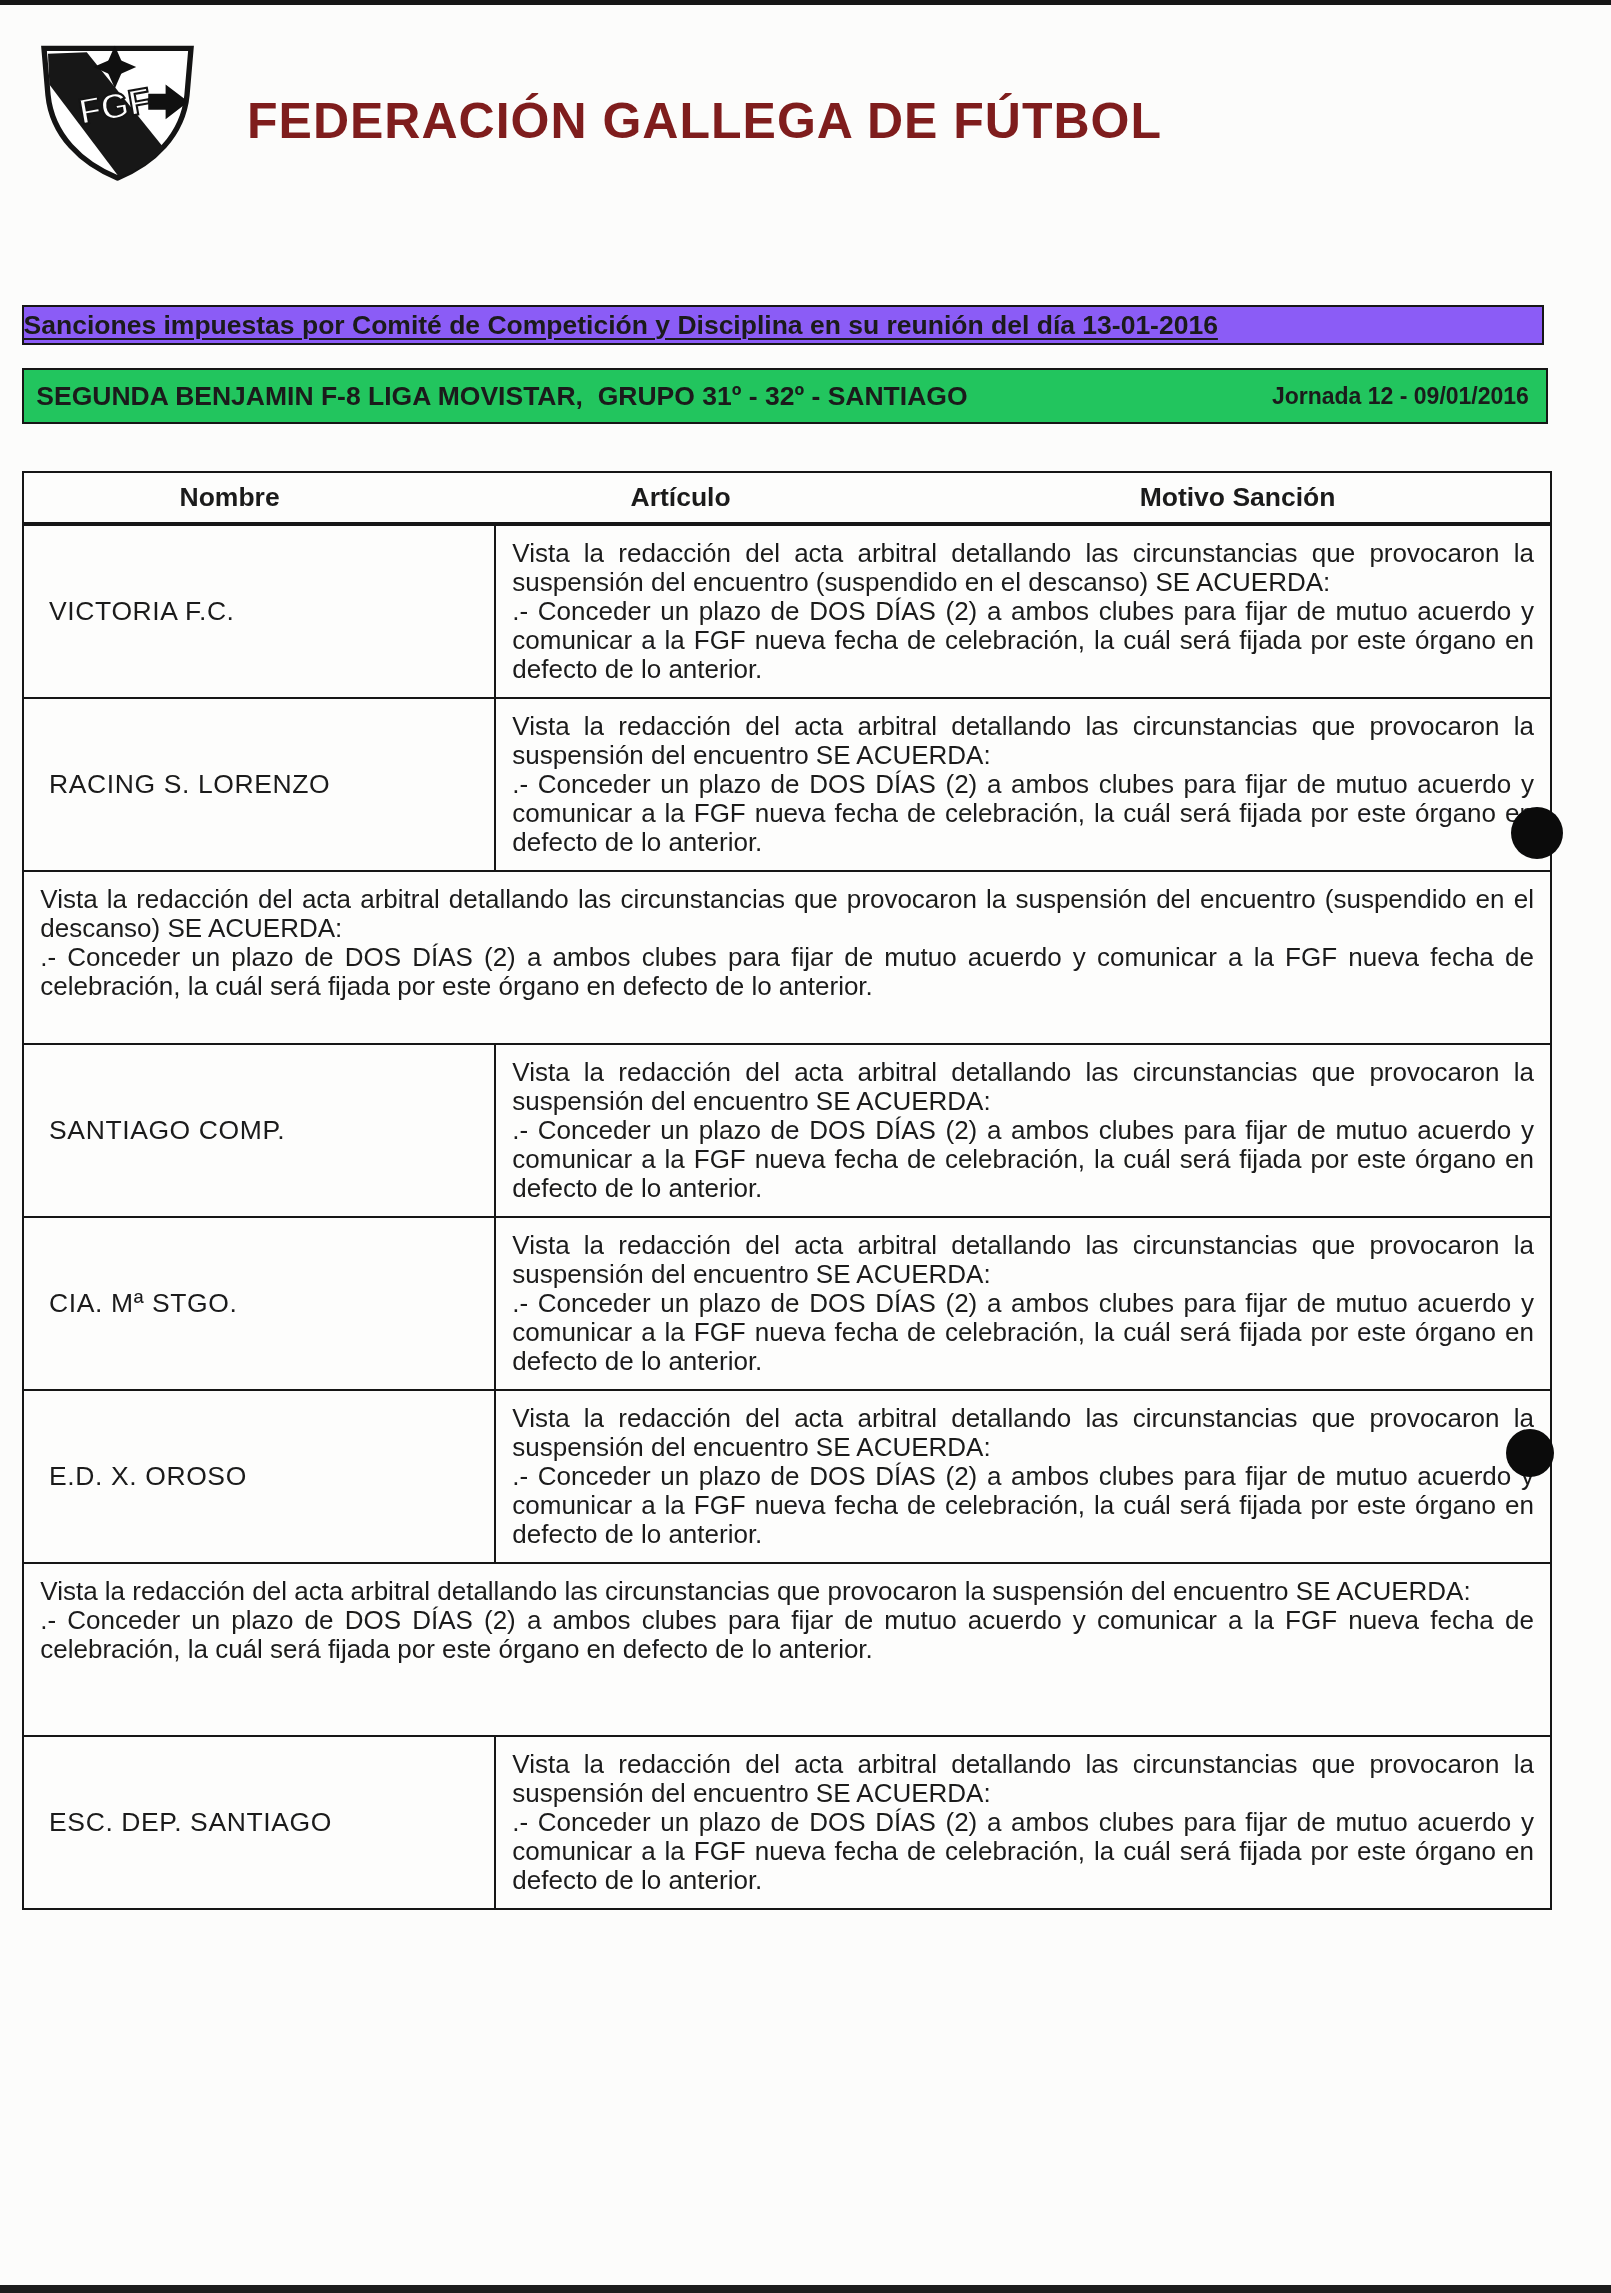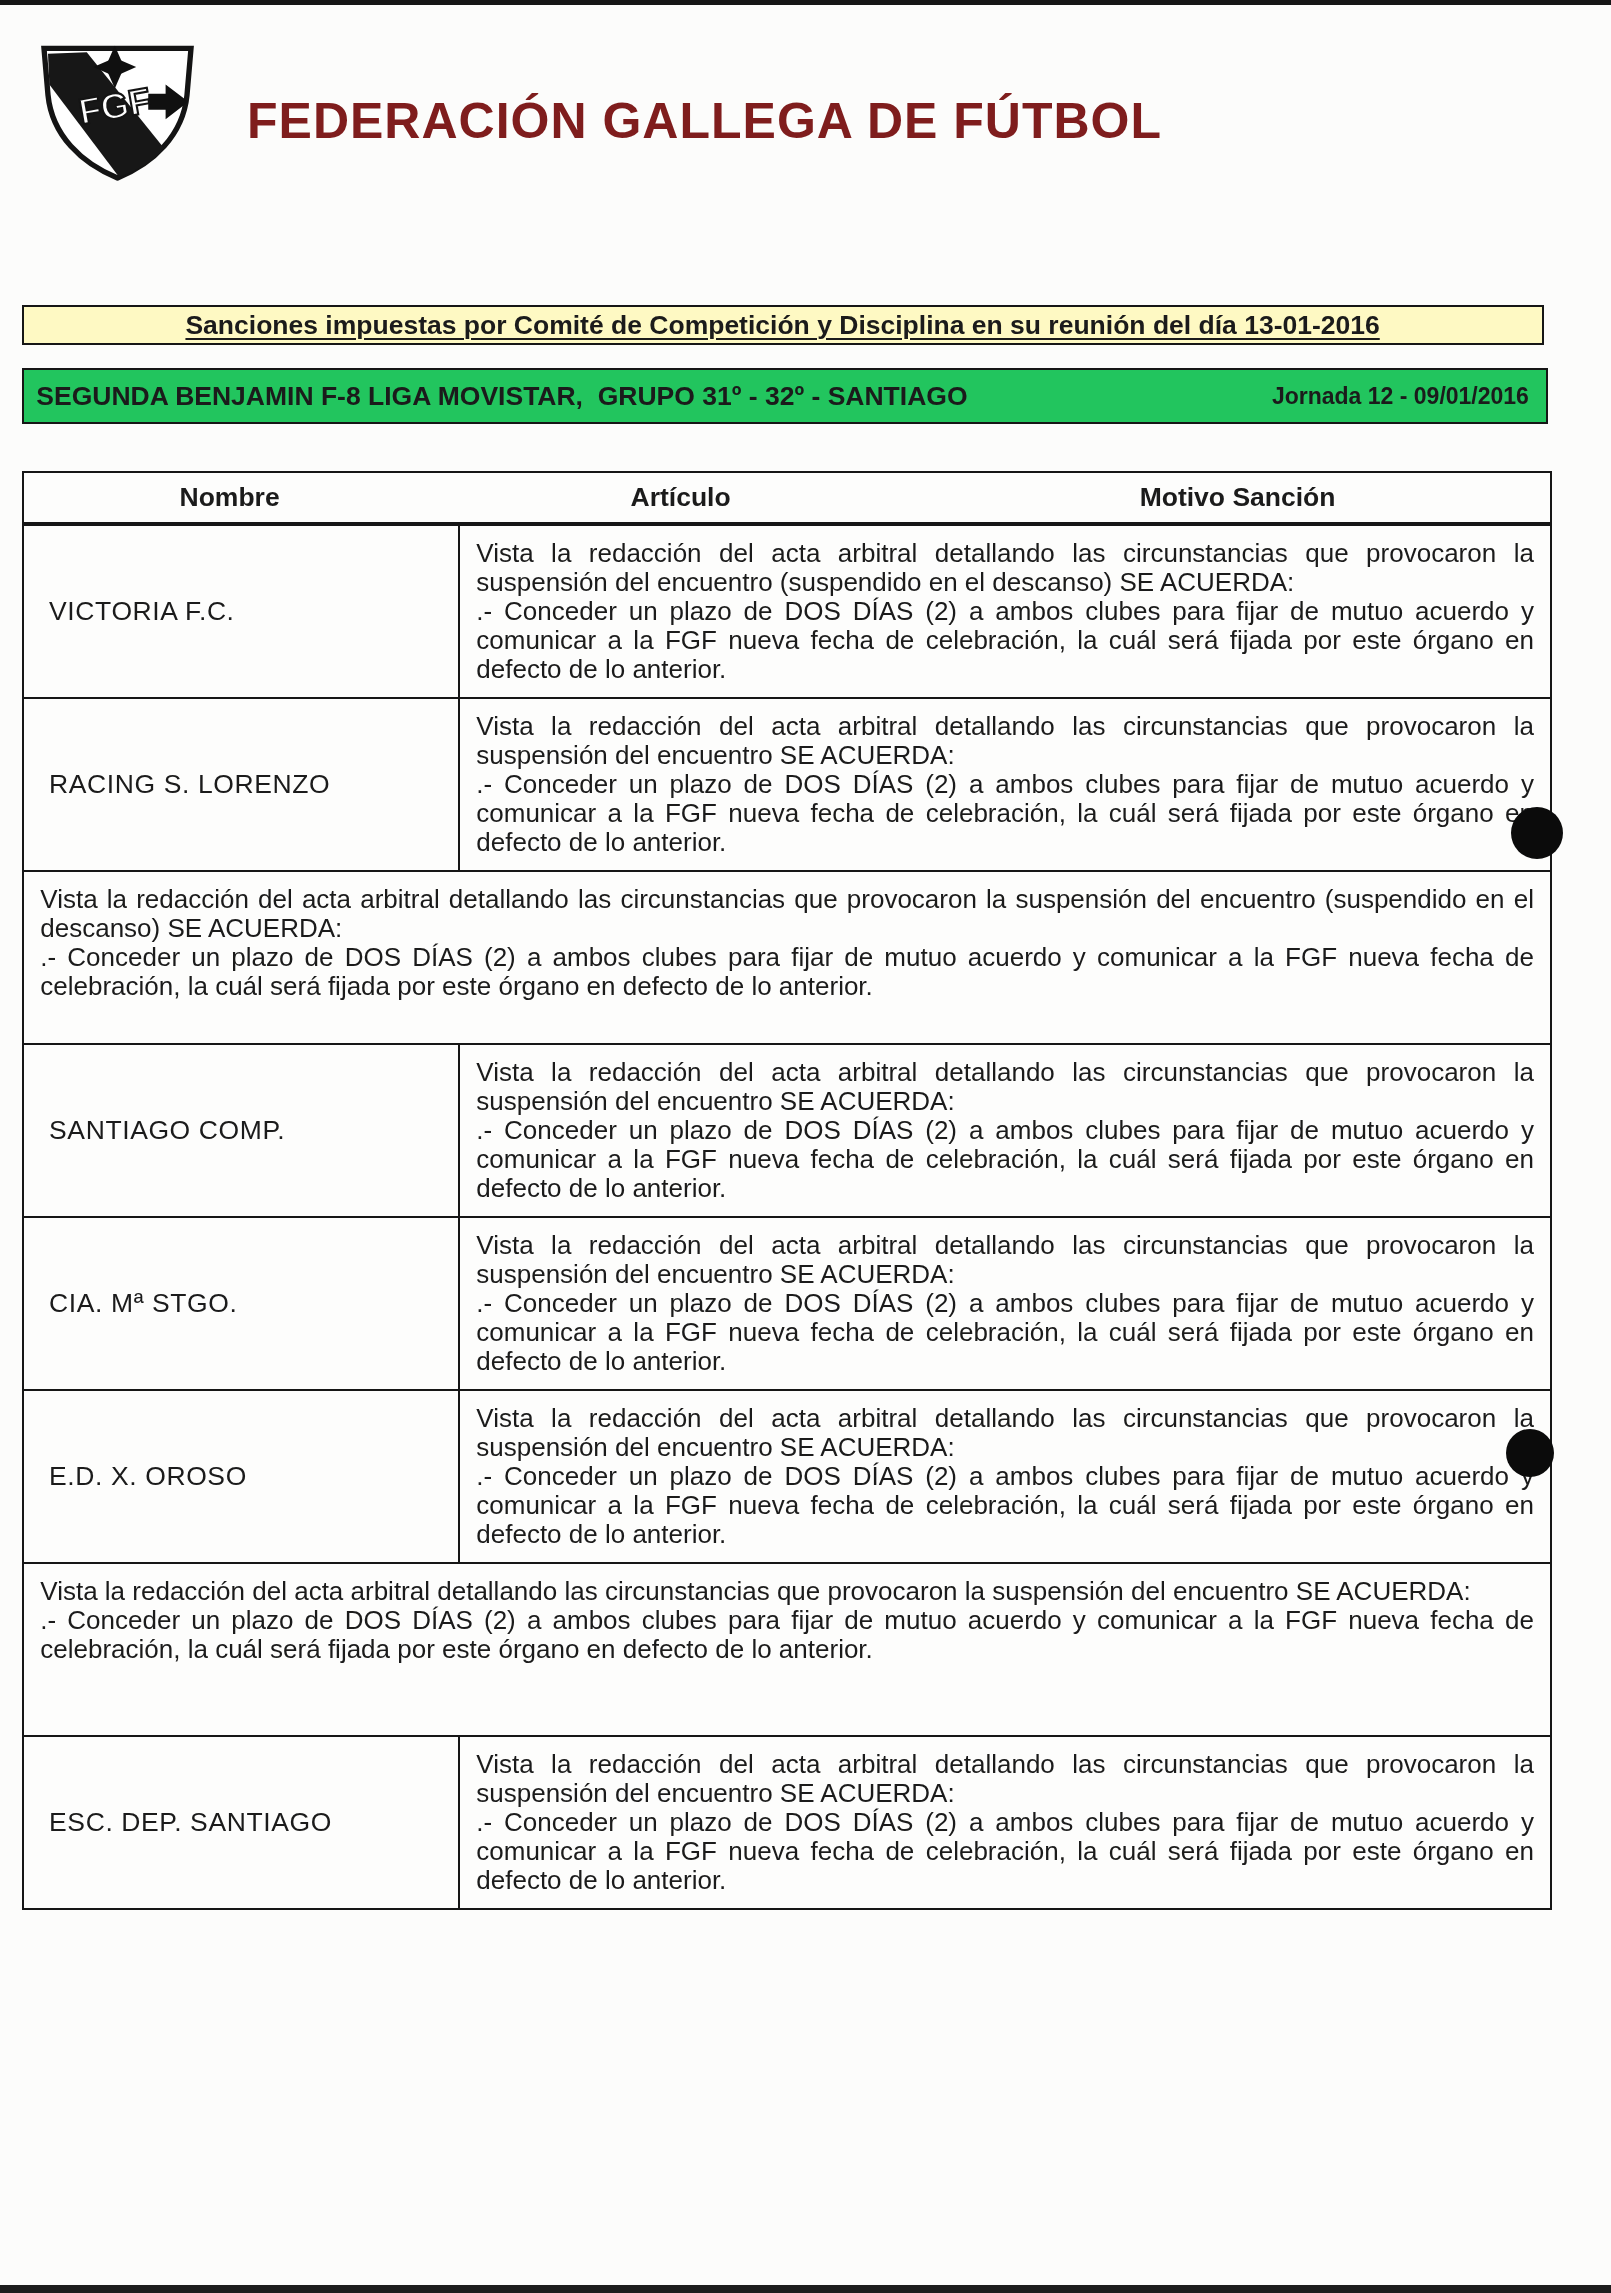--- a/index.html
+++ b/index.html
@@ -29,22 +29,22 @@
   }
   .org-title {
     position: absolute; left: 247px; top: 92px;
     font-size: 50px; font-weight: bold; letter-spacing: 1px;
     color: #7f1d1d; white-space: nowrap;
   }
   .title-box {
     position: absolute; left: 21.6px; top: 305px;
     width: 1522px; height: 40px;
     border: 2.9px solid #161616;
-    display: flex; align-items: center; justify-content: center;
-    background: #fef9c3;
+    display: flex; align-items: center; 
+    background: #8b5cf6;
   }
   .title-box span {
     font-size: 26.5px; font-weight: bold;
     text-decoration: underline;
     text-decoration-thickness: 2px;
     text-underline-offset: 3.9px;
   }
   .comp-bar {
     position: absolute; left: 21.6px; top: 368px;
     width: 1526px; height: 56px;
@@ -67,21 +67,21 @@
     height: 51px;
     border-bottom: 2.9px solid #161616;
     font-size: 26.5px; font-weight: bold;
   }
   .th-nombre { width: 412px; text-align: center; }
   .th-articulo { width: 490px; text-align: center; }
   .th-motivo { flex: 1; text-align: center; }
   .trow { display: flex; min-height: 173px; border-top: 2px solid #161616; }
   .trow:first-of-type { border-top: none; }
   .cell-name {
-    width: 436px; flex: none;
+    width: 472px; flex: none;
     border-right: 2.9px solid #161616;
     display: flex; align-items: center;
     padding: 0 9.8px 0 25.5px;
     font-size: 26.5px; letter-spacing: 0.6px;
   }
   .cell-text {
     flex: 1;
     padding: 12.7px 15.7px 9.8px 16.7px;
     font-size: 26px; line-height: 29px;
     text-align: justify;

